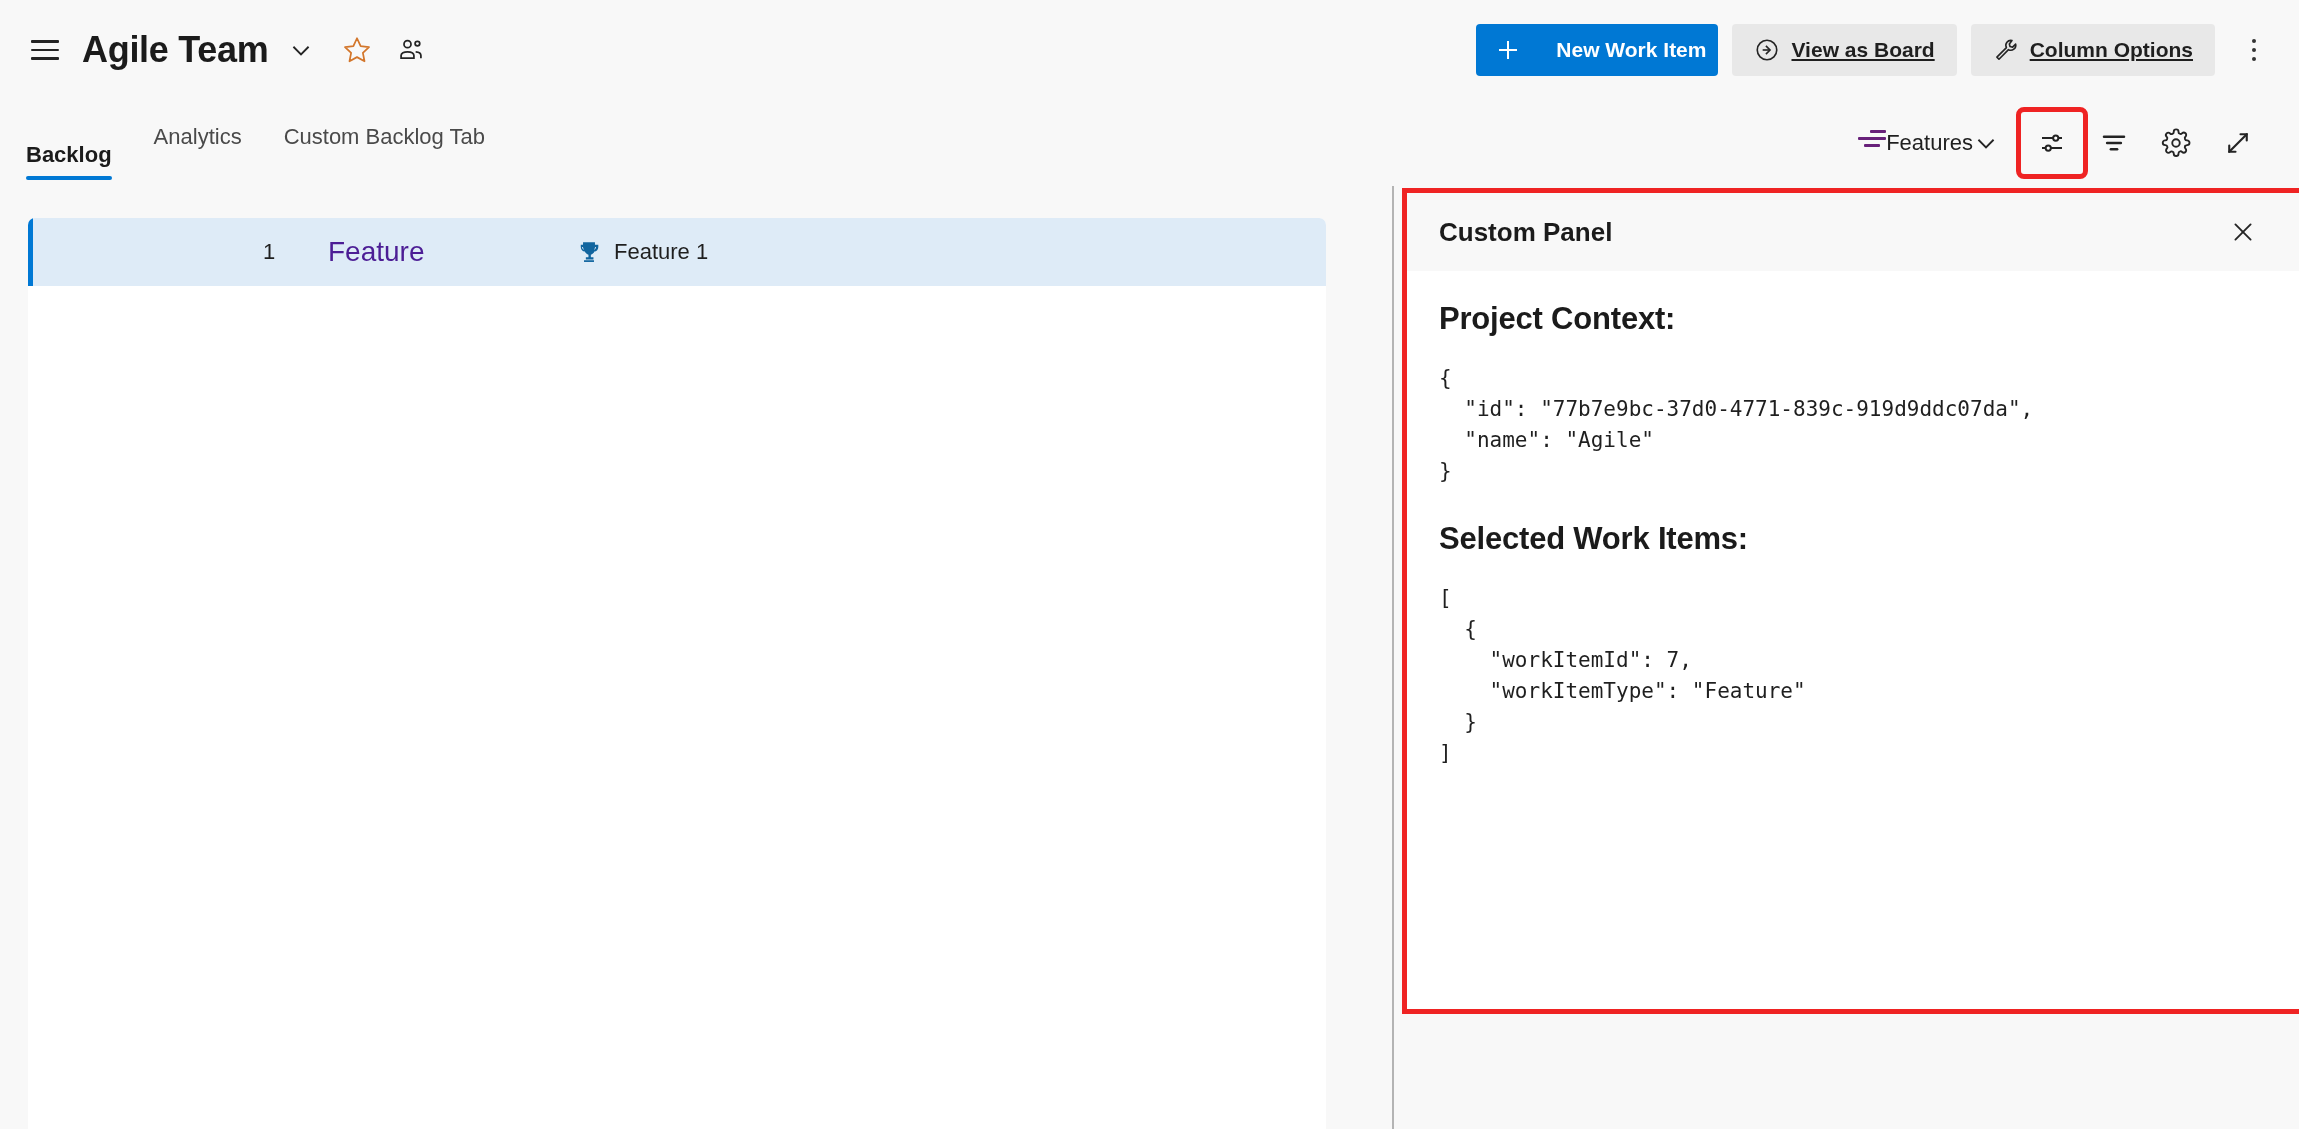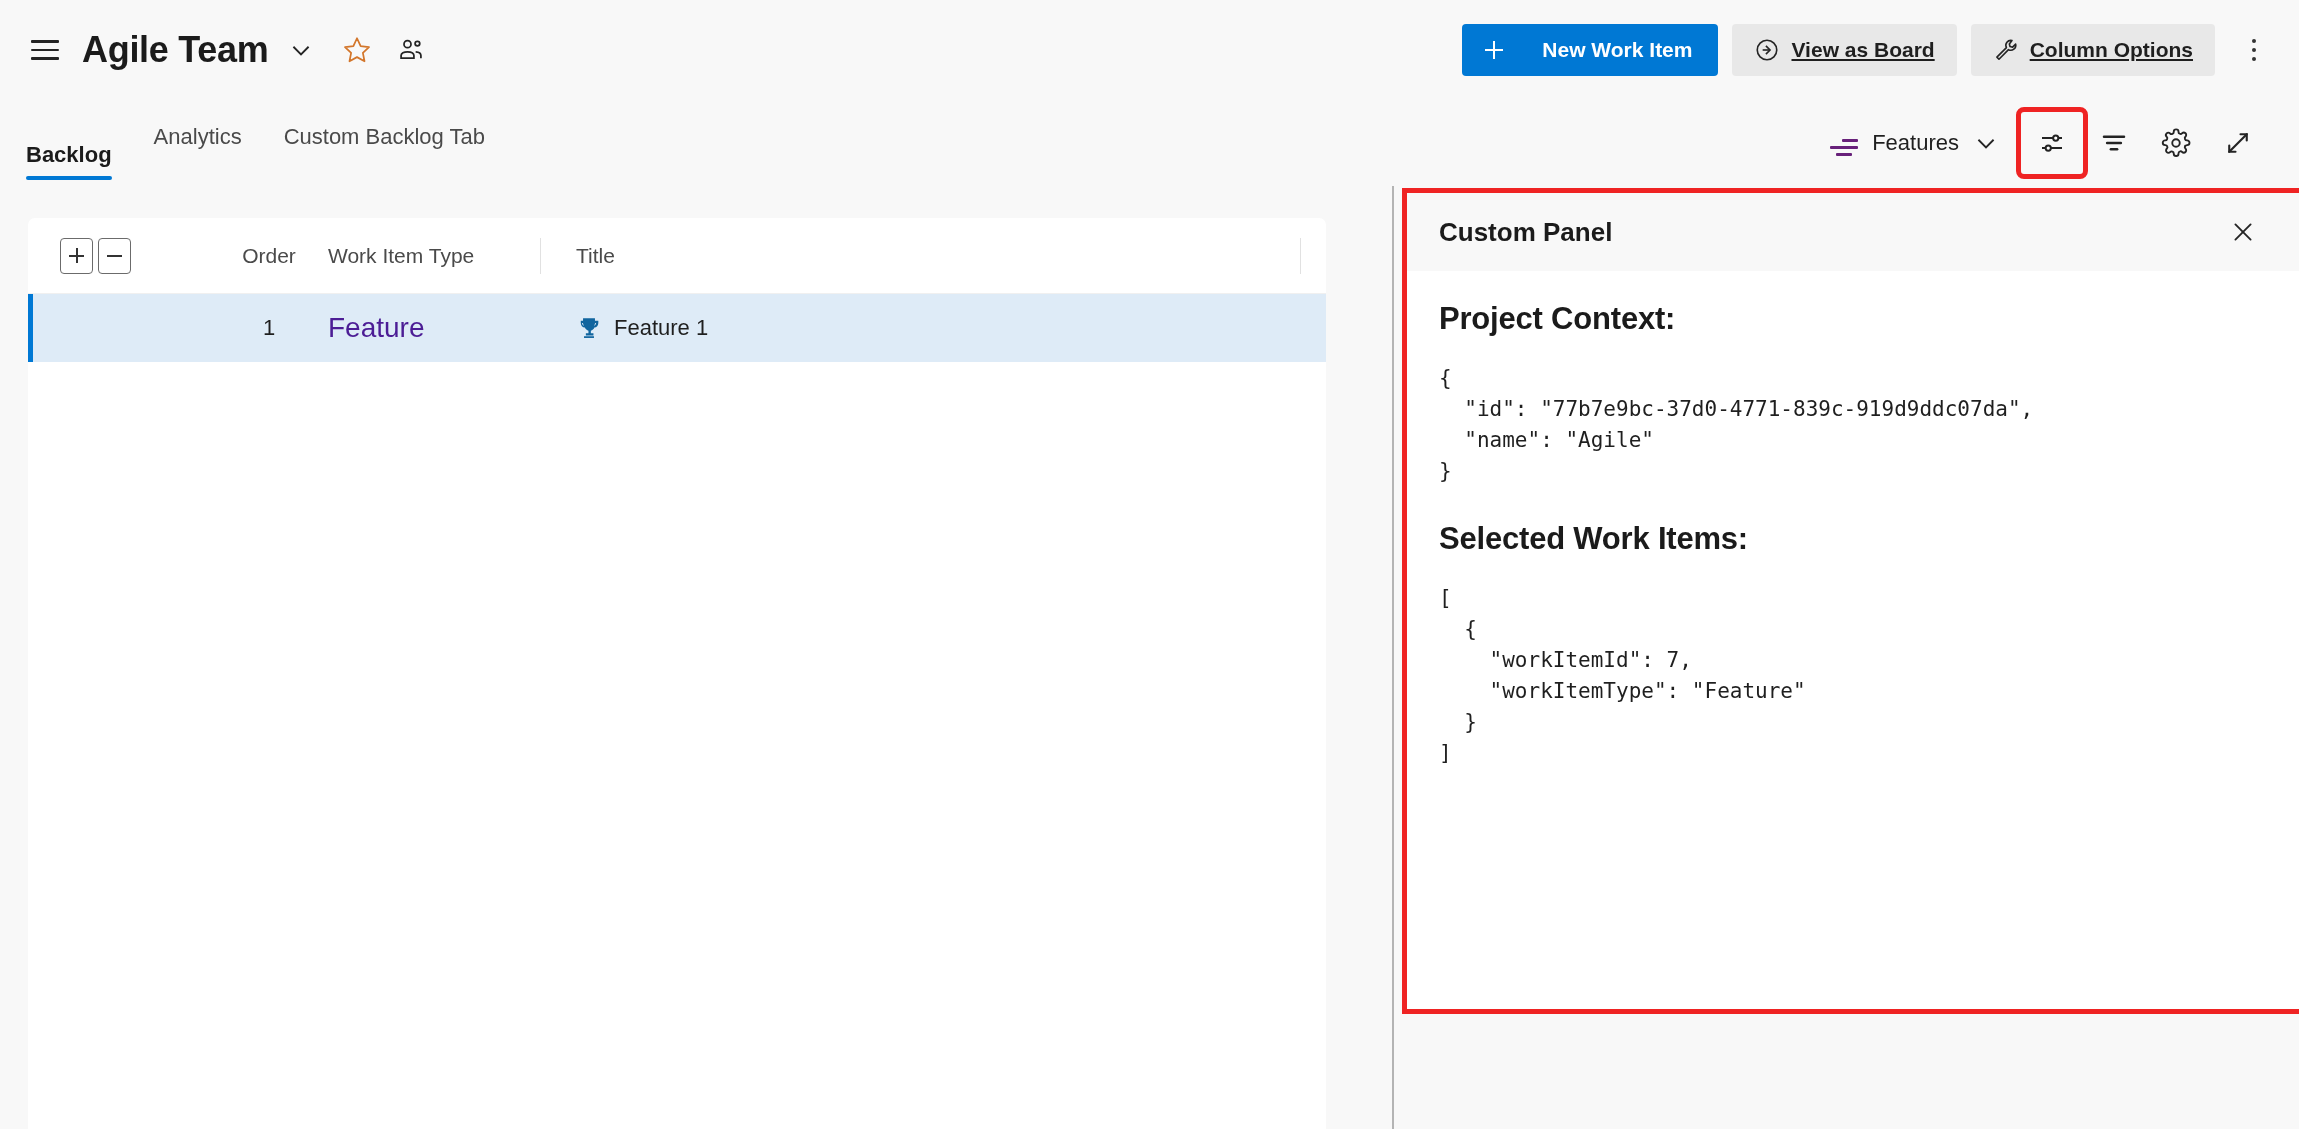--- a/index.html
+++ b/index.html
@@ -84,21 +84,21 @@
     border-radius: 4px;
     font-family: "Liberation Sans", sans-serif;
     font-size: 21px;
     font-weight: 600;
     cursor: pointer;
     white-space: nowrap;
   }
   .btn-primary {
     background: #0078d4;
     color: #ffffff;
-    padding: 0 26px 0 20px;
+    padding: 0 12px 0 20px;
     gap: 36px;
   }
   .btn-secondary {
     background: #e8e8e8;
     color: #1f1f1f;
     padding: 0 22px;
     text-decoration: underline;
   }
   .btn + .btn { margin-left: 14px; }
 
@@ -154,22 +154,21 @@
   .tabrow-right {
     margin-left: auto;
     display: flex;
     align-items: center;
     padding-right: 30px;
     gap: 0;
   }
 
   .level-selector {
     display: flex;
-    align-items: flex-end;
-    gap: 14px;
+    align-items: flex-start;
     padding: 8px 12px;
     cursor: pointer;
     margin-right: 10px;
   }
   .level-icon {
     display: flex; flex-direction: column;
     align-items: flex-end;
     gap: 4px;
     width: 30px;
   }
@@ -475,31 +474,20 @@
         <line x1="5" y1="19" x2="19" y2="5"></line>
         <polyline points="14,5 19,5 19,10"></polyline>
         <polyline points="10,19 5,19 5,14"></polyline>
       </svg>
     </div>
   </div>
 </div>
 
 <div class="grid-card">
 
-  <div class="grid-head">
-    <div class="expander-group">
-      <div class="expander plus"></div>
-      <div class="expander"></div>
-    </div>
-    <div class="col-hd col-order">Order</div>
-    <div class="col-hd col-type">Work Item Type</div>
-    <div class="col-sep"></div>
-    <div class="col-hd col-title">Title</div>
-    <div class="col-sep2"></div>
-  </div>
 
   <div class="grid-row">
     <div class="cell-order">1</div>
     <div class="cell-type">Feature</div>
     <div class="cell-title">
       <svg width="26" height="26" viewBox="0 0 24 24" fill="#11659f">
         <path d="M6.5 3h11v2.2h3.1v2.1c0 2.3-1.6 4-3.6 4.3-.7 1.5-1.9 2.6-3.3 3v2.2h2.4v2.1h-7v-2.1h2.4v-2.2c-1.4-.4-2.6-1.5-3.3-3C6.1 11.3 4.4 9.6 4.4 7.3V5.2h2.1zm-0.1 4.3H5.6v.2c0 1.1.7 2 1.7 2.3a8 8 0 0 1-.9-2.5zm11.2 0c-.1.9-.4 1.8-.9 2.5 1-.3 1.7-1.2 1.7-2.3v-.2z"></path>
         <rect x="7.4" y="19.6" width="9.2" height="1.6"></rect>
       </svg>
       <span>Feature 1</span>

